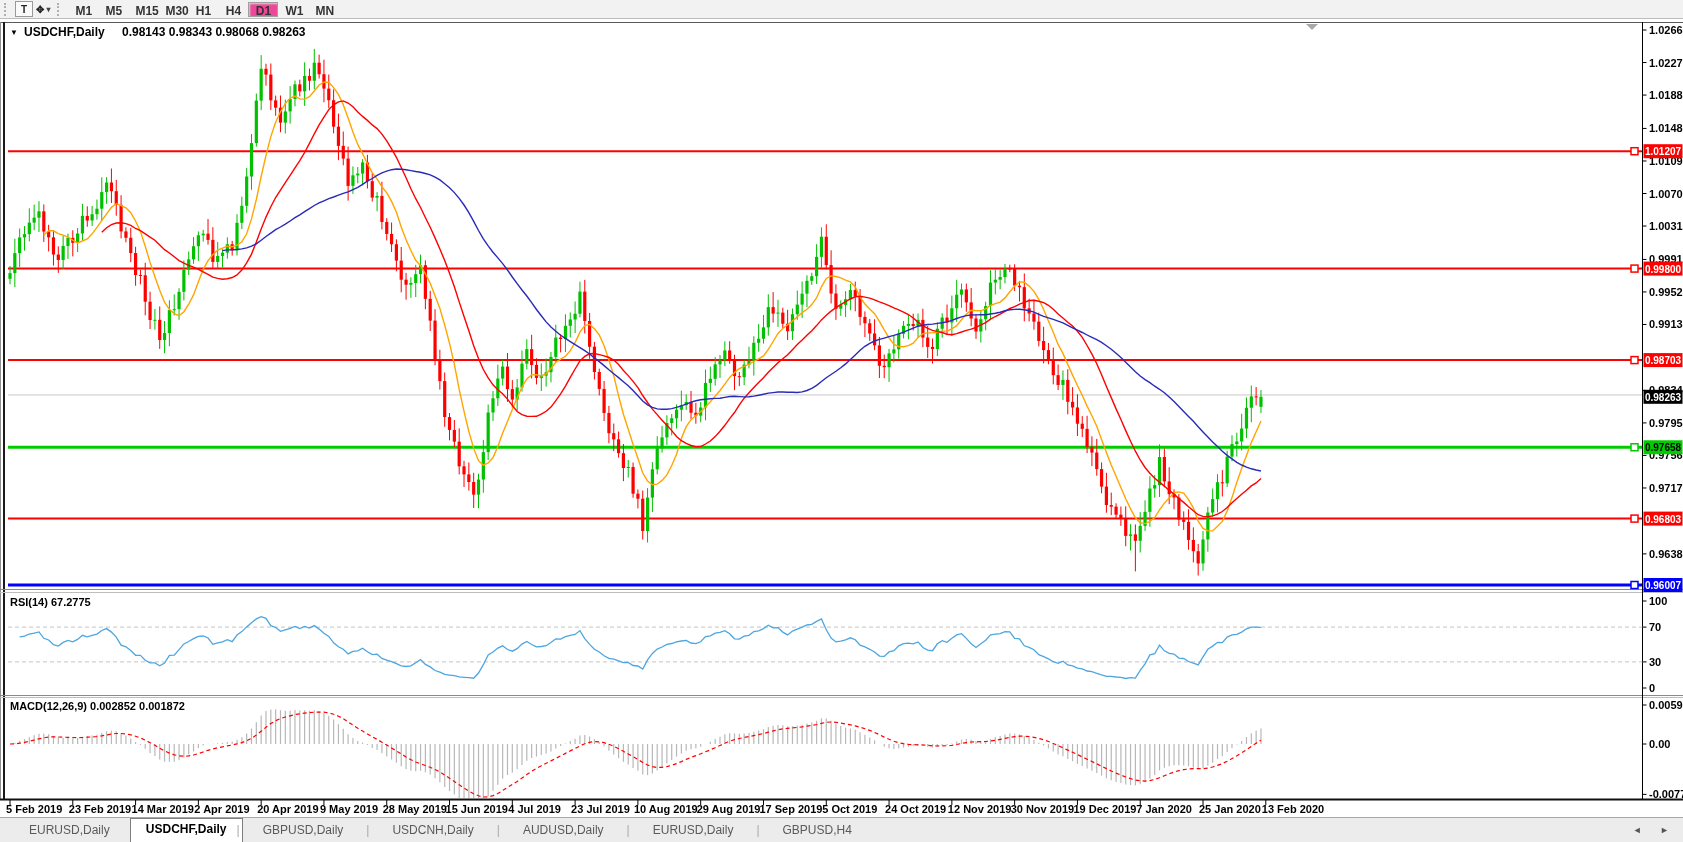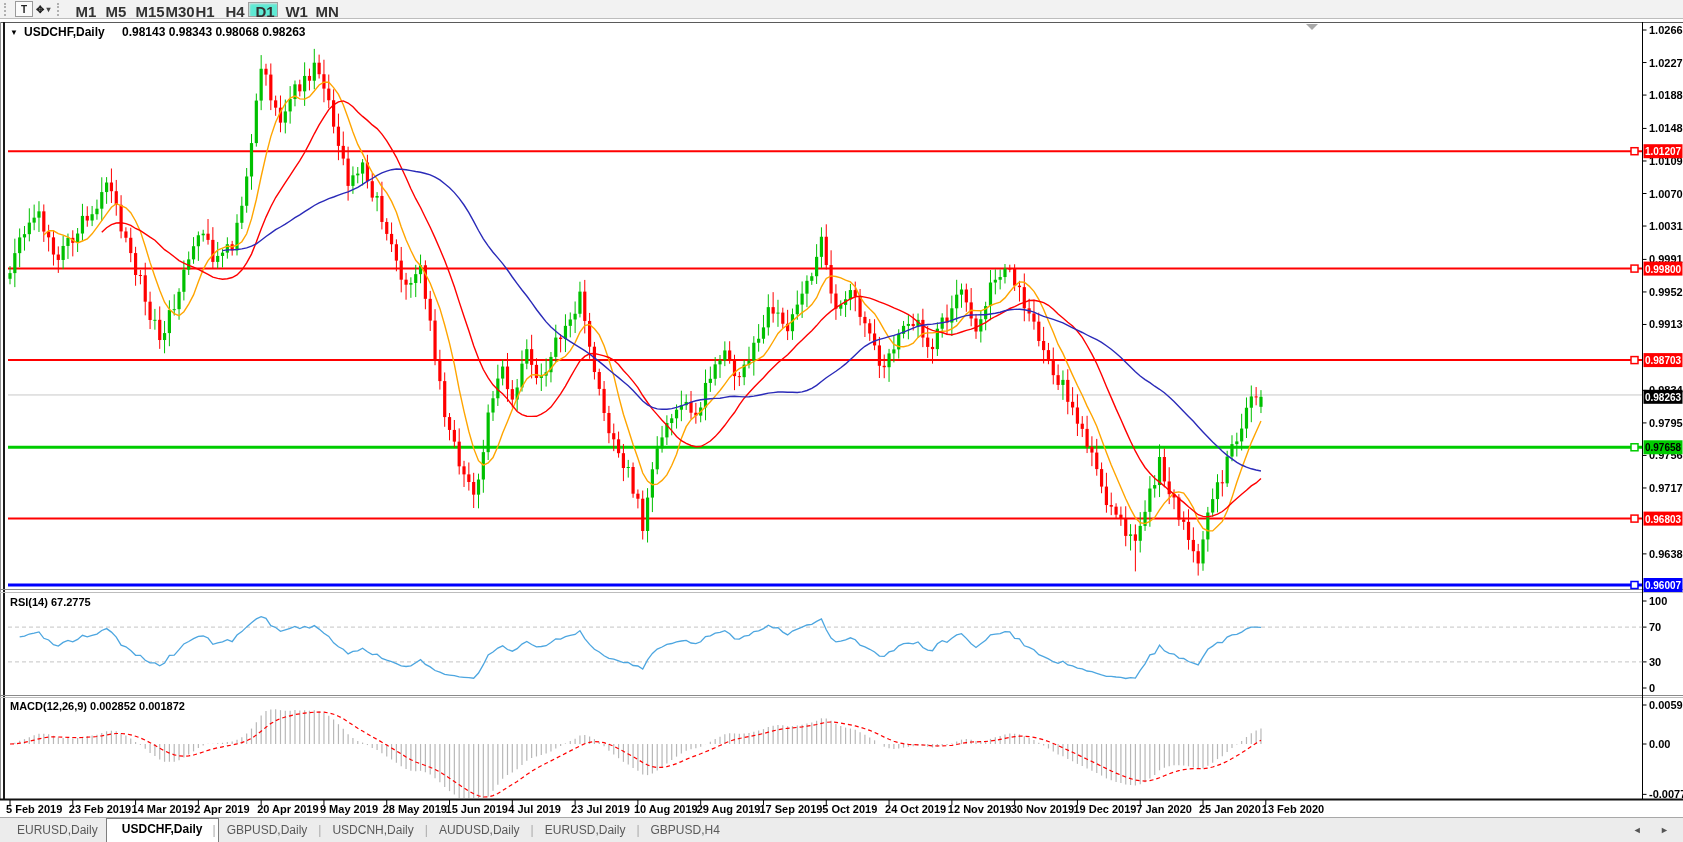--- a/index.html
+++ b/index.html
@@ -9,27 +9,27 @@
   
   .toolbar{position:absolute;top:0;left:0;width:1683px;height:18px;background:#f2f2f2;
     border-bottom:1px solid #bdbdbd;display:flex;align-items:center;z-index:5;}
   .handle{width:4px;height:13px;border-left:2px dotted #b0b0b0;margin:0 5px 0 4px;}
   .tool-btn{height:16px;min-width:18px;background:transparent;border:1px solid transparent;
     font-size:10px;font-weight:bold;color:#222;display:flex;align-items:center;justify-content:center;
     padding:0 2px;cursor:default;}
   .tool-btn.boxed{border:1px solid #9a9a9a;background:#fbfbfb;width:18px;}
   .caret{font-size:8px;color:#444;margin-left:2px;}
   .tf-group{display:flex;align-items:center;}
-  .tf-btn{width:30px;height:15px;text-align:center;font-size:15px;font-weight:bold;color:#333;
+  .tf-btn{width:30px;height:15px;text-align:center;font-size:12px;font-weight:bold;color:#333;
     background:transparent;border:1px solid transparent;line-height:15px;cursor:default;}
-  .tf-btn.active{background:#5eead4;border:1px solid #9f9f9f;box-shadow:inset 1px 1px 2px #d9d9d9;}
+  .tf-btn.active{background:#ec4899;border:1px solid #9f9f9f;box-shadow:inset 1px 1px 2px #d9d9d9;}
   
   .tabbar{position:absolute;left:0;bottom:0;width:1683px;height:24px;background:#ececec;
     border-top:1px solid #a8a8a8;display:flex;align-items:center;z-index:5;font-size:12px;}
-  .tab{padding:3px 17px;color:#5a5a5a;white-space:nowrap;cursor:default;}
+  .tab{padding:3px 29px;color:#5a5a5a;white-space:nowrap;cursor:default;}
   .tab.active{background:#ffffff;border:1px solid #7e7e7e;border-bottom:none;font-weight:bold;
     color:#000;padding:3px 15px;height:17px;margin-top:-1px;}
   .tabsep{color:#aaa;margin:0 -6px;}
   .tab-arrows{margin-left:auto;margin-right:6px;color:#555;font-size:9px;letter-spacing:8px;cursor:default;}
 </style>
 </head>
 <body>
 
 <div id="stage"><svg width="1683" height="842">
       <line x1="0" y1="22.5" x2="1683" y2="22.5" stroke="#5a5a5a" stroke-width="1"></line>

